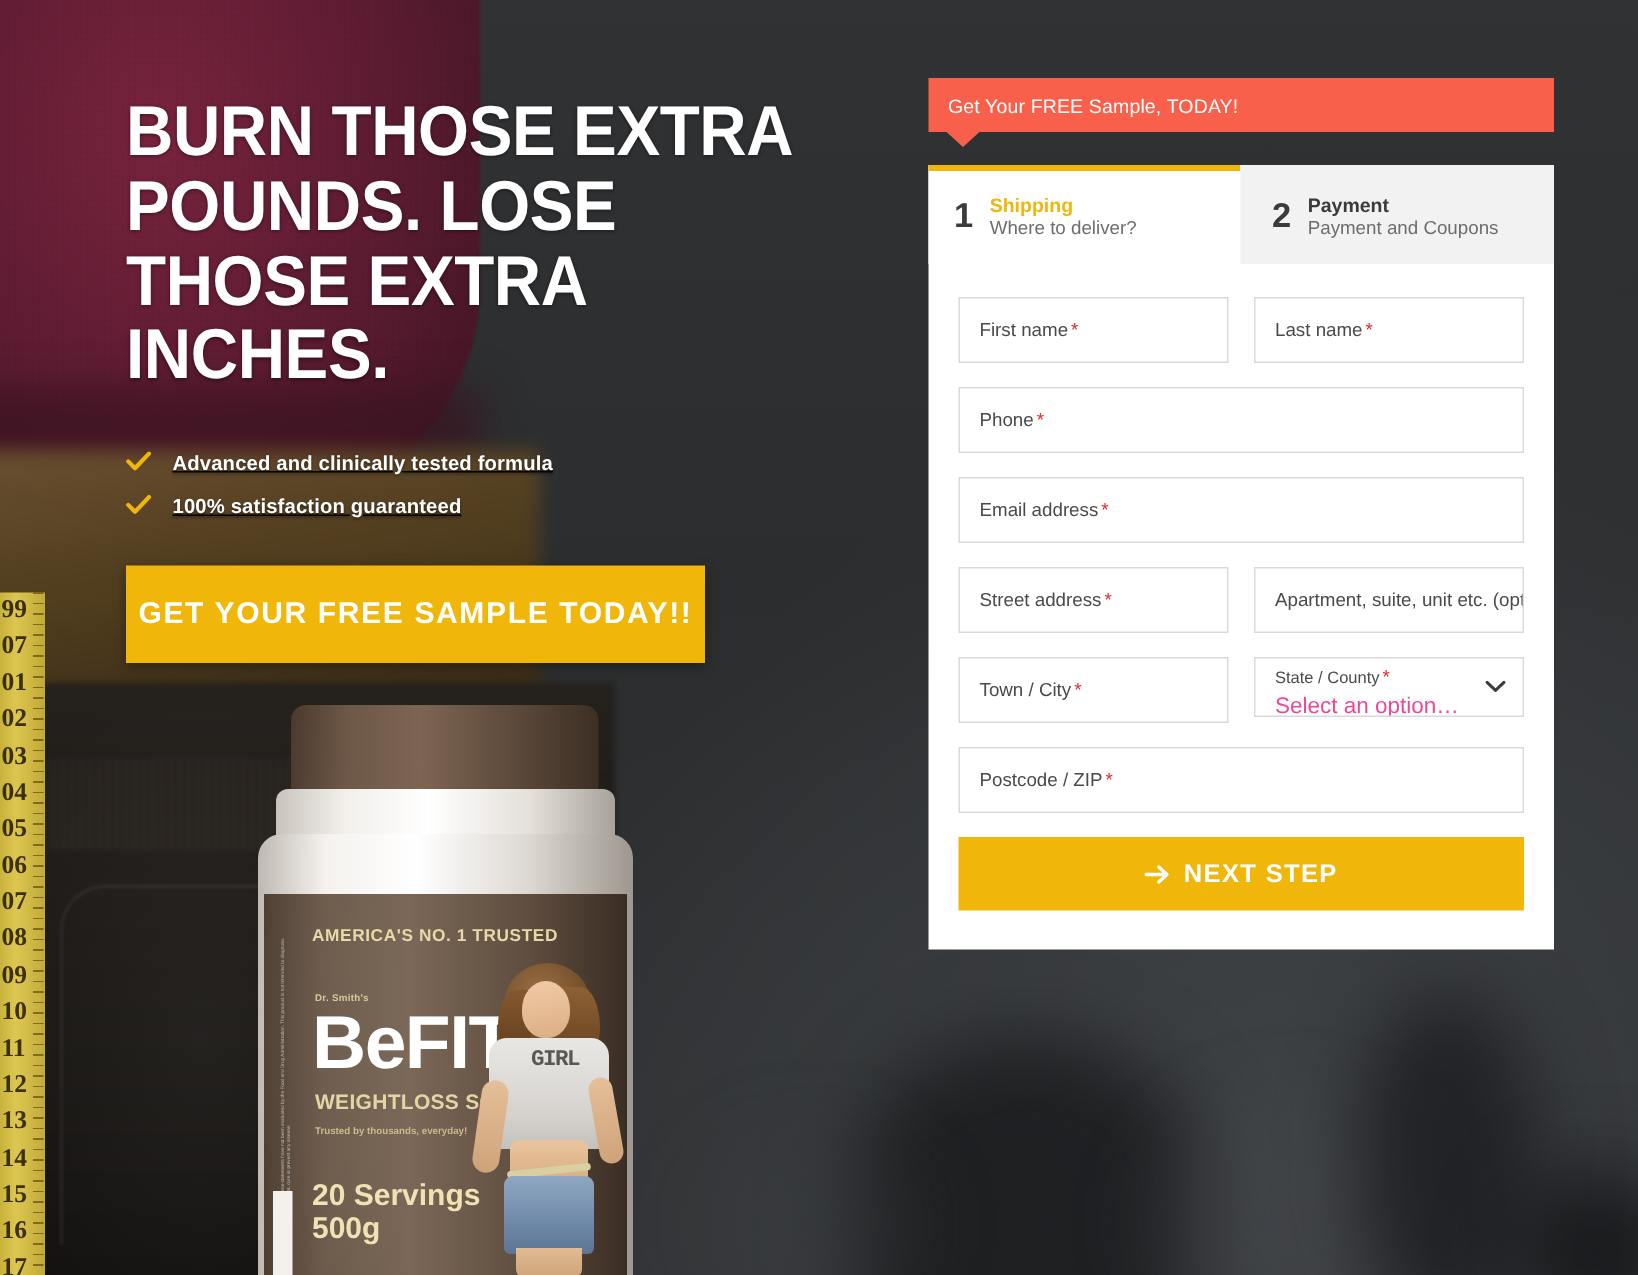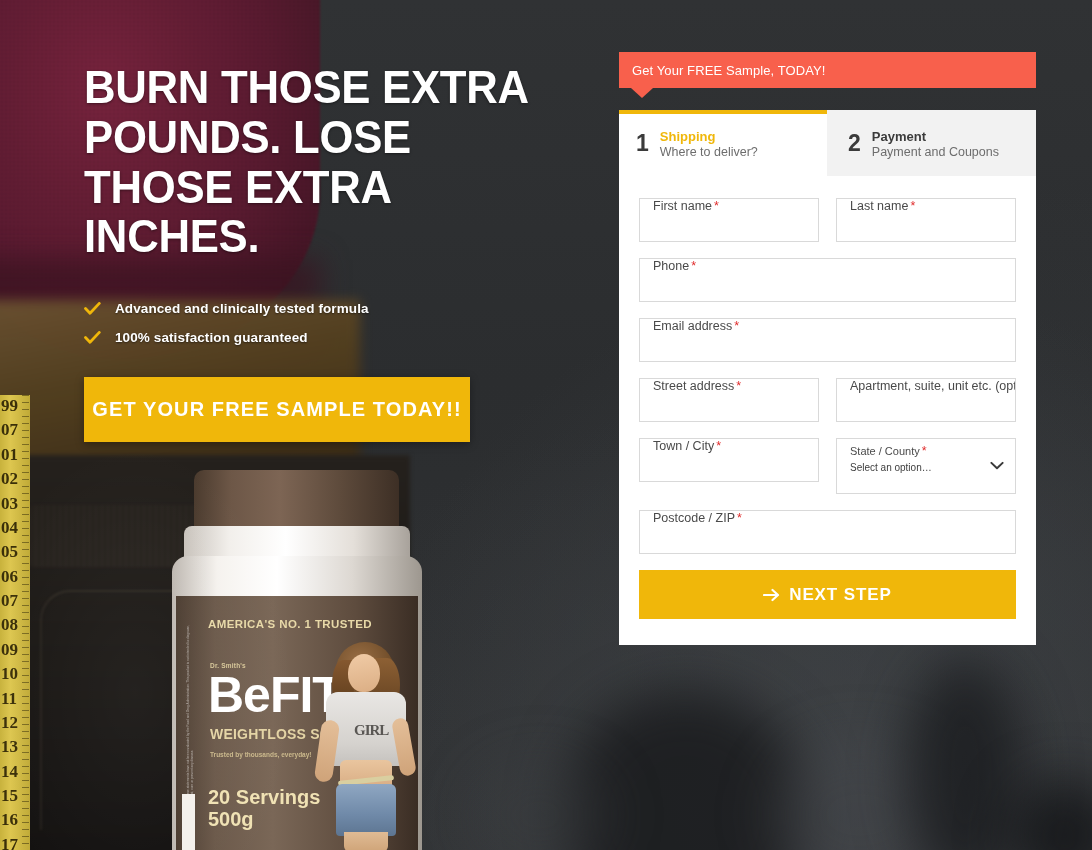--- a/index.html
+++ b/index.html
@@ -283,25 +283,25 @@
   }
   .model-shirt {
     position: absolute;
     left: 10px; top: 50px;
     width: 80px; height: 74px;
     border-radius: 12px 12px 6px 6px;
     background: linear-gradient(180deg, #e9e7e4 0%, #d5d2ce 70%, #c4c1bd 100%);
   }
   .model-shirt-logo {
     position: absolute;
-    left: 38px; top: 80px;
+    left: 38px; top: 56px;
     font-size: 15px;
     font-weight: 700;
     color: #5a5754;
-    font-family: Liberation Serif, serif;
+    font-family: Liberation Mono, monospace;
     letter-spacing: -1px;
   }
   .model-arm-l {
     position: absolute;
     left: 2px; top: 78px;
     width: 18px; height: 62px;
     border-radius: 9px;
     background: linear-gradient(180deg, #e4bf99 0%, #cfa379 100%);
     transform: rotate(8deg);
   }
@@ -369,23 +369,24 @@
     transform: scaleX(0.93);
     transform-origin: left center;
     text-shadow: 0 1px 3px rgba(0,0,0,.45);
   }
   .bullets {
     list-style: none;
     margin-top: 40px;
   }
   .bullet {
     display: flex;
-    align-items: flex-end;
+    align-items: flex-start;
     gap: 14px;
     margin-bottom: 14px;
+    text-decoration: underline;
   }
   .check-icon {
     width: 17px;
     height: 14px;
     flex: 0 0 auto;
     display: block;
   }
   .bullet-text {
     font-size: 13.5px;
     font-weight: 700;
@@ -498,53 +499,54 @@
     display: flex;
     gap: 17px;
     margin-bottom: 16px;
   }
   .field {
     position: relative;
     border: 1px solid #d9d9d9;
     background: #ffffff;
     height: 44px;
     display: flex;
+    align-items: center;
     padding: 0 13px;
     cursor: text;
     overflow: hidden;
   }
   .f-half { flex: 1 1 0; min-width: 0; }
   .f-full { flex: 1 1 100%; }
   .field-label {
     font-size: 12.5px;
     color: #4a4a4a;
     white-space: nowrap;
   }
   .req {
     color: #e02b2b;
     font-size: 12.5px;
     margin-left: 2px;
   }
   
   .select-field {
     display: block;
     padding: 5px 13px 0 13px;
-    height: 56px;
+    height: 40px;
     position: relative;
     cursor: pointer;
   }
   .select-label {
     font-size: 11px;
     color: #4a4a4a;
     line-height: 1.25;
     display: block;
   }
   .select-value {
-    font-size: 10px;
-    color: #404040;
+    font-size: 15px;
+    color: #ec4899;
     line-height: 1.35;
     display: block;
     margin-top: 1px;
   }
   .chev {
     position: absolute;
     right: 11px;
     top: 50%;
     transform: translateY(-50%);
     width: 14px; height: 9px;

